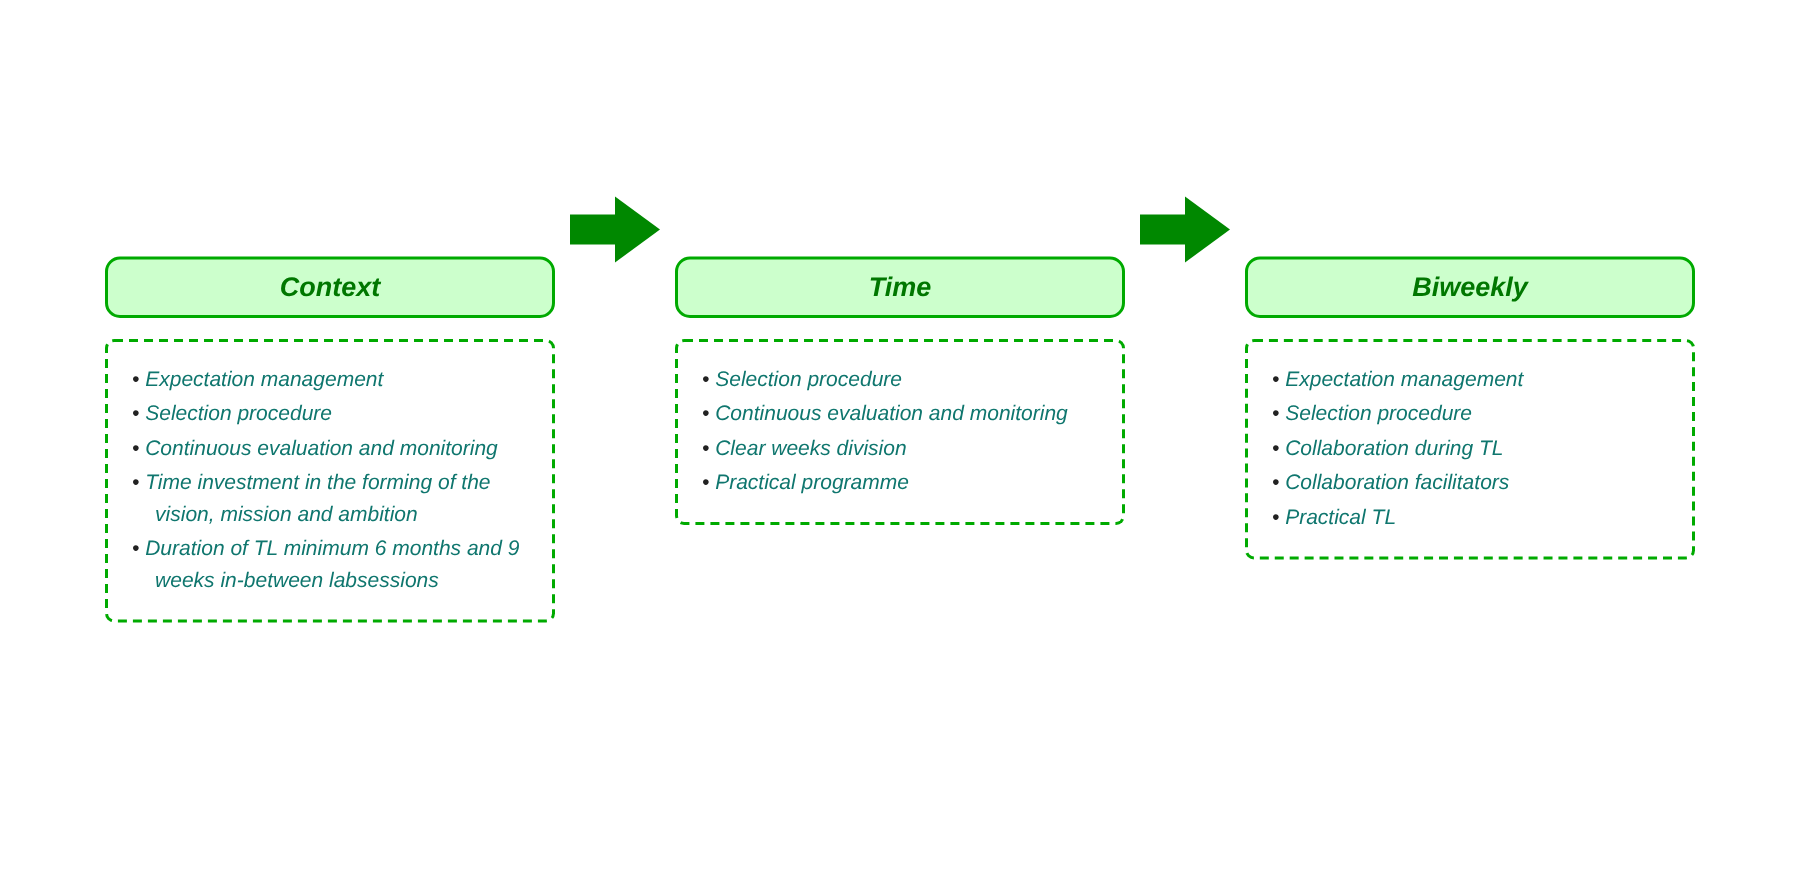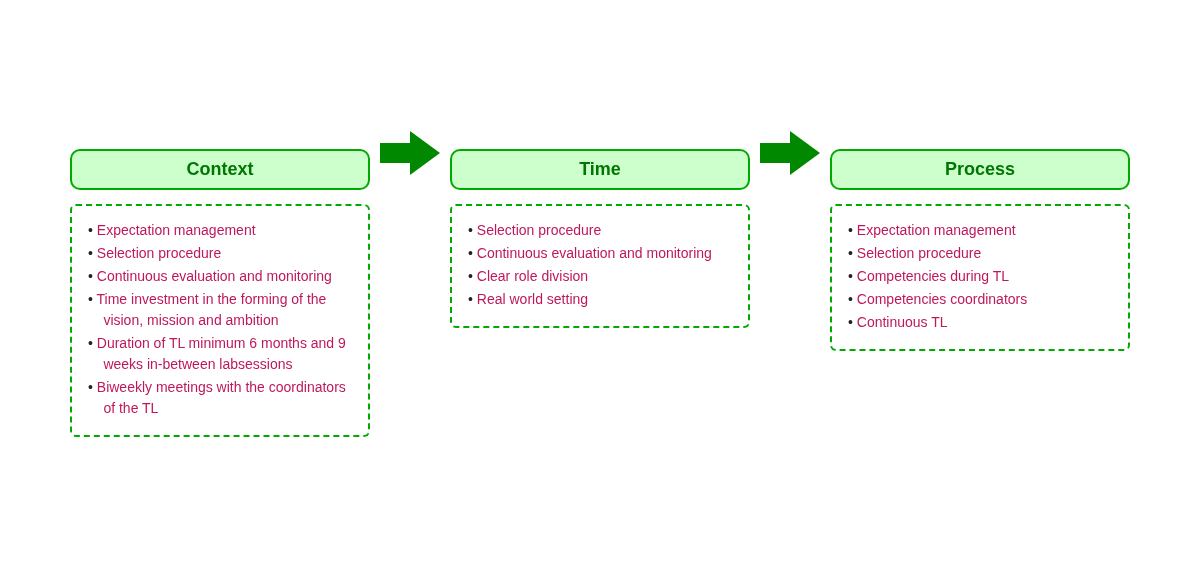--- a/index.html
+++ b/index.html
@@ -15,20 +15,21 @@
       width: 1200px;
     }
 
     .diagram {
       display: flex;
       align-items: flex-start;
       justify-content: center;
       padding: 30px 20px;
       gap: 0;
       width: 100%;
+      font-style: italic;
     }
 
     .column {
       display: flex;
       flex-direction: column;
       align-items: center;
       width: 300px;
       flex-shrink: 0;
     }
 
@@ -44,21 +45,21 @@
       width: 100%;
       margin-bottom: 14px;
     }
 
     .content-box {
       border: 2px dashed #00aa00;
       border-radius: 6px;
       padding: 14px 16px;
       width: 100%;
       line-height: 1.5;
-      color: #be185d;
+      color: #0f766e;
     }
 
     .content-box ul {
       list-style: none;
       padding: 0;
     }
 
     .content-box ul li {
       padding-left: 1.1em;
       text-indent: -1.1em;
@@ -115,57 +116,56 @@
 
   <div class="column">
     <div class="header-box">Context</div>
     <div class="content-box">
       <ul>
         <li>Expectation management</li>
         <li>Selection procedure</li>
         <li>Continuous evaluation and monitoring</li>
         <li>Time investment in the forming of the vision, mission and ambition</li>
         <li>Duration of TL minimum 6 months and 9 weeks in-between labsessions</li>
-        <li>Biweekly meetings with the coordinators of the TL</li>
       </ul>
     </div>
   </div>
 
   <div class="arrow-container">
     <div class="big-arrow">
       <div class="big-arrow-body"></div>
       <div class="big-arrow-head"></div>
     </div>
   </div>
 
   <div class="column">
     <div class="header-box">Time</div>
     <div class="content-box">
       <ul>
         <li>Selection procedure</li>
         <li>Continuous evaluation and monitoring</li>
-        <li>Clear role division</li>
-        <li>Real world setting</li>
+        <li>Clear weeks division</li>
+        <li>Practical programme</li>
       </ul>
     </div>
   </div>
 
   <div class="arrow-container">
     <div class="big-arrow">
       <div class="big-arrow-body"></div>
       <div class="big-arrow-head"></div>
     </div>
   </div>
 
   <div class="column">
-    <div class="header-box">Process</div>
+    <div class="header-box">Biweekly</div>
     <div class="content-box">
       <ul>
         <li>Expectation management</li>
         <li>Selection procedure</li>
-        <li>Competencies during TL</li>
-        <li>Competencies coordinators</li>
-        <li>Continuous TL</li>
+        <li>Collaboration during TL</li>
+        <li>Collaboration facilitators</li>
+        <li>Practical TL</li>
       </ul>
     </div>
   </div>
 
 </div>
 
 </body></html>

